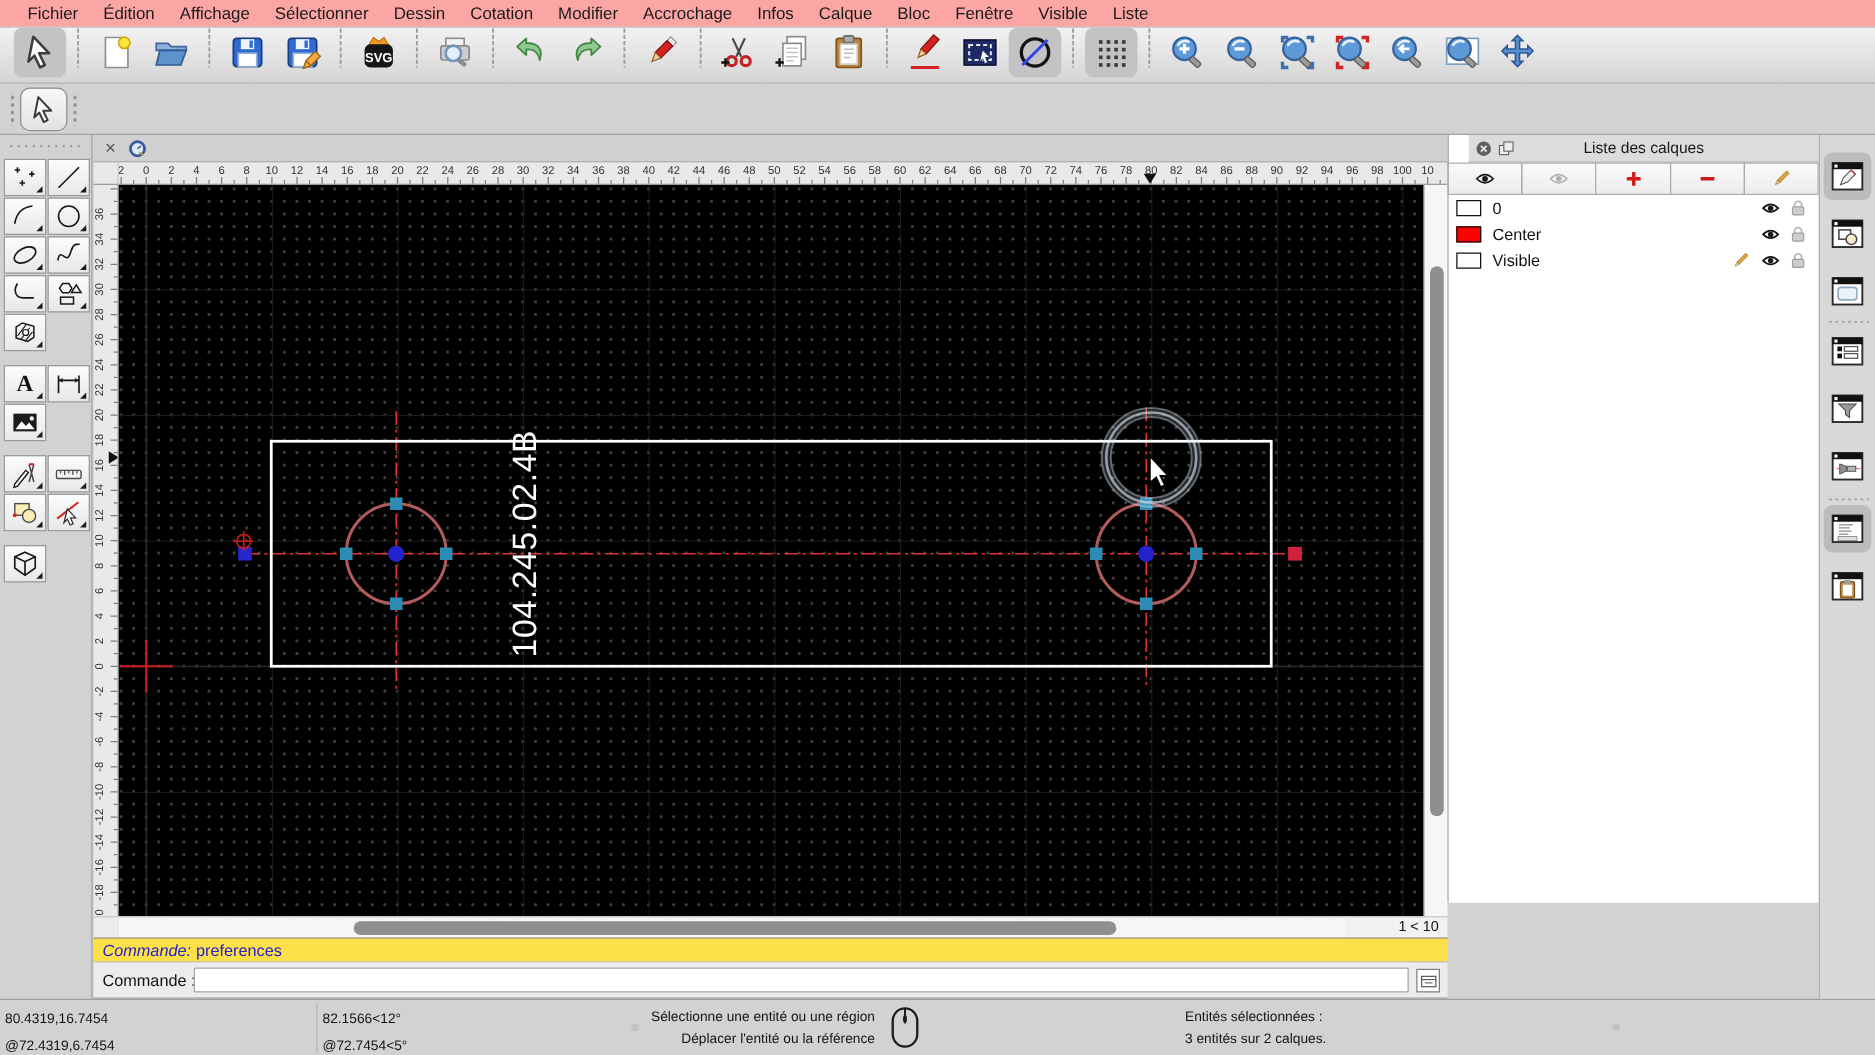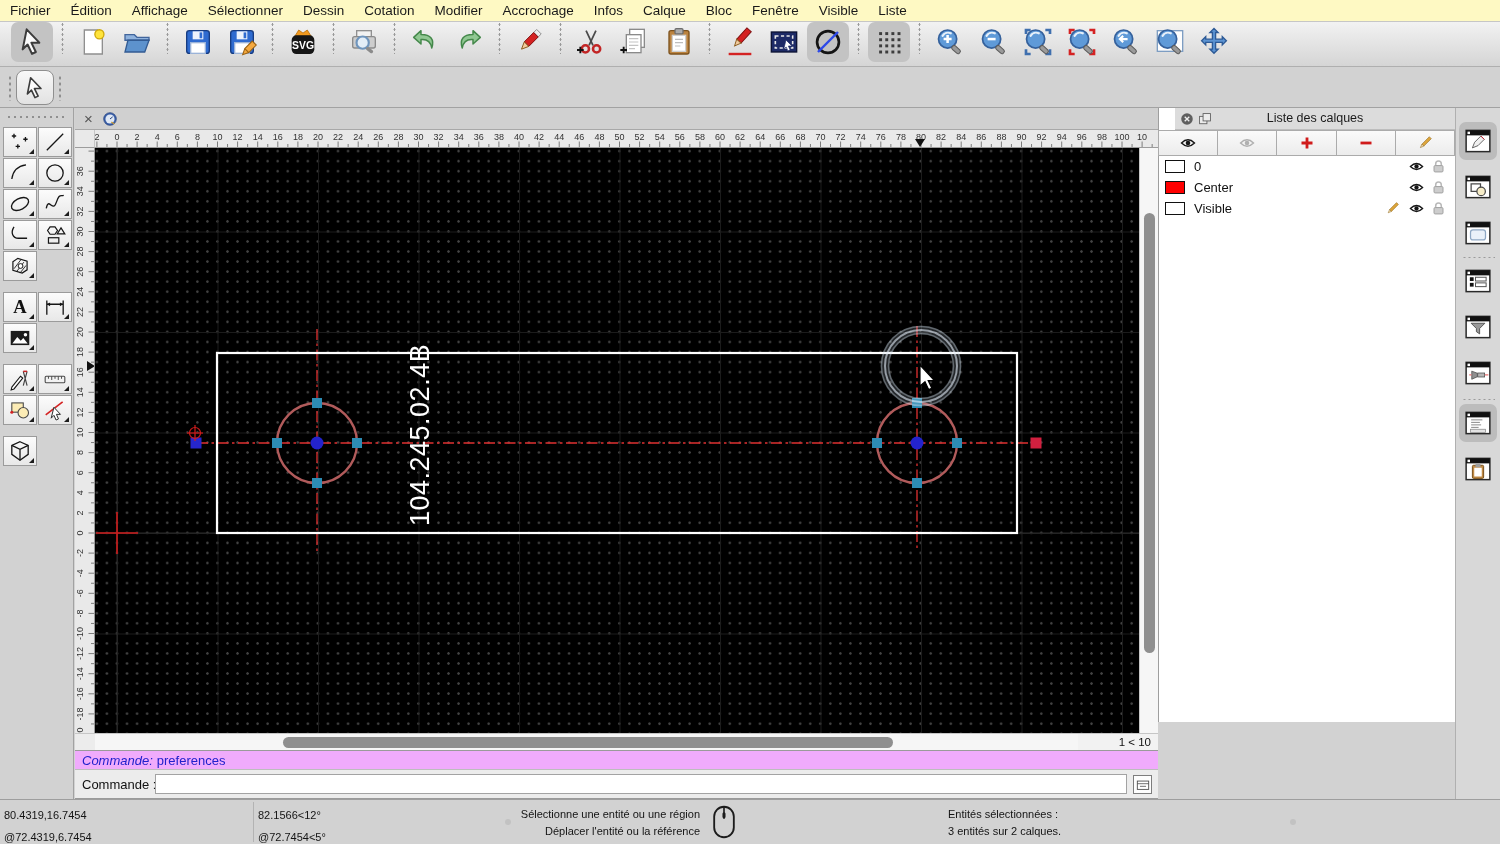--- a/index.html
+++ b/index.html
@@ -1,19 +1,19 @@
 <!DOCTYPE html>
 <html><head>
 <meta charset="utf-8">
 <style>
 *{margin:0;padding:0;box-sizing:border-box}
 html,body{width:1500px;height:844px;overflow:hidden}
 body{position:relative;background:#d2d2d2;font-family:"Liberation Sans",sans-serif;color:#141414}
 svg{display:block}
-.menubar{position:absolute;left:0;top:0;width:1500px;height:22px;background:#fef9c3;border-bottom:1px solid #c6c6c6;display:flex;align-items:center;font-size:13.5px;color:#1a1a1a;z-index:5}
+.menubar{position:absolute;left:0;top:0;width:1500px;height:22px;background:#fca5a5;border-bottom:1px solid #c6c6c6;display:flex;align-items:center;padding-left:12px;font-size:13.5px;color:#1a1a1a;z-index:5}
 .mitem{padding:0 10px;cursor:default}
 .toolbar{position:absolute;left:0;top:22px;width:1500px;height:45px;background:linear-gradient(#f2f2f2,#d5d5d5);border-bottom:1px solid #afafaf;display:flex;padding-left:10px}
 .tbtn{width:42px;height:40px;display:flex;align-items:center;justify-content:center;border-radius:7px;margin:0 1px}
 .tbtn.active{background:#c3c3c3}
 .tsep{width:3px;height:32px;margin:0 7px;background-image:radial-gradient(#9a9a9a 0.9px,transparent 1.1px);background-size:3px 5px}
 .subband{position:absolute;left:0;top:67px;width:1500px;height:41px;background:#d2d2d2;border-bottom:1px solid #a2a2a2}
 .selbtn{position:absolute;left:16px;top:3px;width:38px;height:35px;border:1.5px solid #8f8f8f;border-radius:8px;background:linear-gradient(#f8f8f8,#e2e2e2);display:flex;align-items:center;justify-content:center}
 .vdots{position:absolute;top:8px;width:4px;height:26px;background-image:radial-gradient(#8f8f8f 1px,transparent 1.2px);background-size:4px 6px}
 .palette{position:absolute;left:0;top:108px;width:74px;height:691px;background:#d2d2d2;border-right:1px solid #a2a2a2;padding-top:4px}
 .hdots{width:62px;height:6px;margin:2px auto 6px;background-image:radial-gradient(#8f8f8f 1px,transparent 1.2px);background-size:6px 6px}
@@ -28,21 +28,21 @@
 .rcorner{position:absolute;left:75px;top:130px;width:20px;height:18px;background:#e9e9e9;border-right:1px solid #c6c6c6;border-bottom:1px solid #9c9c9c}
 .hruler{position:absolute;left:95px;top:130px;width:1063px;height:18px;background:#e9e9e9;border-bottom:1px solid #9c9c9c;overflow:hidden}
 .vruler{position:absolute;left:75px;top:148px;width:20px;height:585px;background:#e9e9e9;border-right:1px solid #9c9c9c;overflow:hidden}
 .canvas{position:absolute;left:95px;top:148px;width:1044px;height:585px;overflow:hidden;background-color:#000;background-image:linear-gradient(to right,#1c1c1c 1px,transparent 1px),linear-gradient(to bottom,#1c1c1c 1px,transparent 1px),radial-gradient(circle,#434343 0.9px,transparent 1.5px);background-size:100.5px 100.5px,100.5px 100.5px,10.05px 10.05px;background-position:22px 0,0 83.5px,6.9px 8.1px}
 .vscroll{position:absolute;left:1139px;top:148px;width:19px;height:585px;background:#f6f6f6;border-left:1px solid #c6c6c6}
 .vthumb{position:absolute;left:3.5px;top:65px;width:11px;height:440px;background:#8f8f8f;border-radius:6px}
 .hscroll{position:absolute;left:95px;top:733px;width:983px;height:17px;background:#f6f6f6;border-top:1px solid #c6c6c6}
 .hthumb{position:absolute;left:188px;top:3px;width:610px;height:11px;background:#8f8f8f;border-radius:6px}
 .blcorner{position:absolute;left:75px;top:733px;width:20px;height:17px;background:#ececec;border-top:1px solid #c6c6c6}
 .gridstatus{position:absolute;left:1078px;top:733px;width:80px;height:17px;background:#f2f2f2;border-top:1px solid #c6c6c6;font-size:11.5px;color:#111;text-align:right;padding:2px 7px 0 0}
-.cmdhistory{position:absolute;left:75px;top:750px;width:1083px;height:20px;background:#f0abfc;border-top:1px solid #9a9a9a;border-bottom:1px solid #bdbdbd;font-size:13px;padding:2px 0 0 7px}
+.cmdhistory{position:absolute;left:75px;top:750px;width:1083px;height:20px;background:#fde047;border-top:1px solid #9a9a9a;border-bottom:1px solid #bdbdbd;font-size:13px;padding:2px 0 0 7px}
 .chlabel{font-style:italic;color:#2121cc}
 .chval{color:#2121cc;margin-left:4px}
 .cmdrow{position:absolute;left:75px;top:770px;width:1083px;height:29px;background:#ececec;border-bottom:1px solid #9a9a9a;font-size:13px}
 .cmdlabel{position:absolute;left:7px;top:7px;color:#111}
 .cmdinput{position:absolute;left:80px;top:4px;width:972px;height:20px;border:1px solid #a3a3a3;background:#fff;font-family:"Liberation Sans",sans-serif;font-size:12.5px;padding:0 4px}
 .cmdbtn{position:absolute;left:1058px;top:5px;width:19px;height:19px;border:1px solid #7d7d7d;background:#fdfdfd;display:flex;align-items:center;justify-content:center}
 .statusbar{position:absolute;left:0;top:799px;width:1500px;height:45px;background:#d2d2d2;border-top:1px solid #9e9e9e;font-size:11px;color:#141414}
 .sb1{position:absolute;left:4px;top:4px;line-height:22px}
 .sbdiv{position:absolute;left:253px;top:2px;width:1px;height:40px;background:#b3b3b3}
 .sb2{position:absolute;left:258px;top:4px;line-height:22px}

